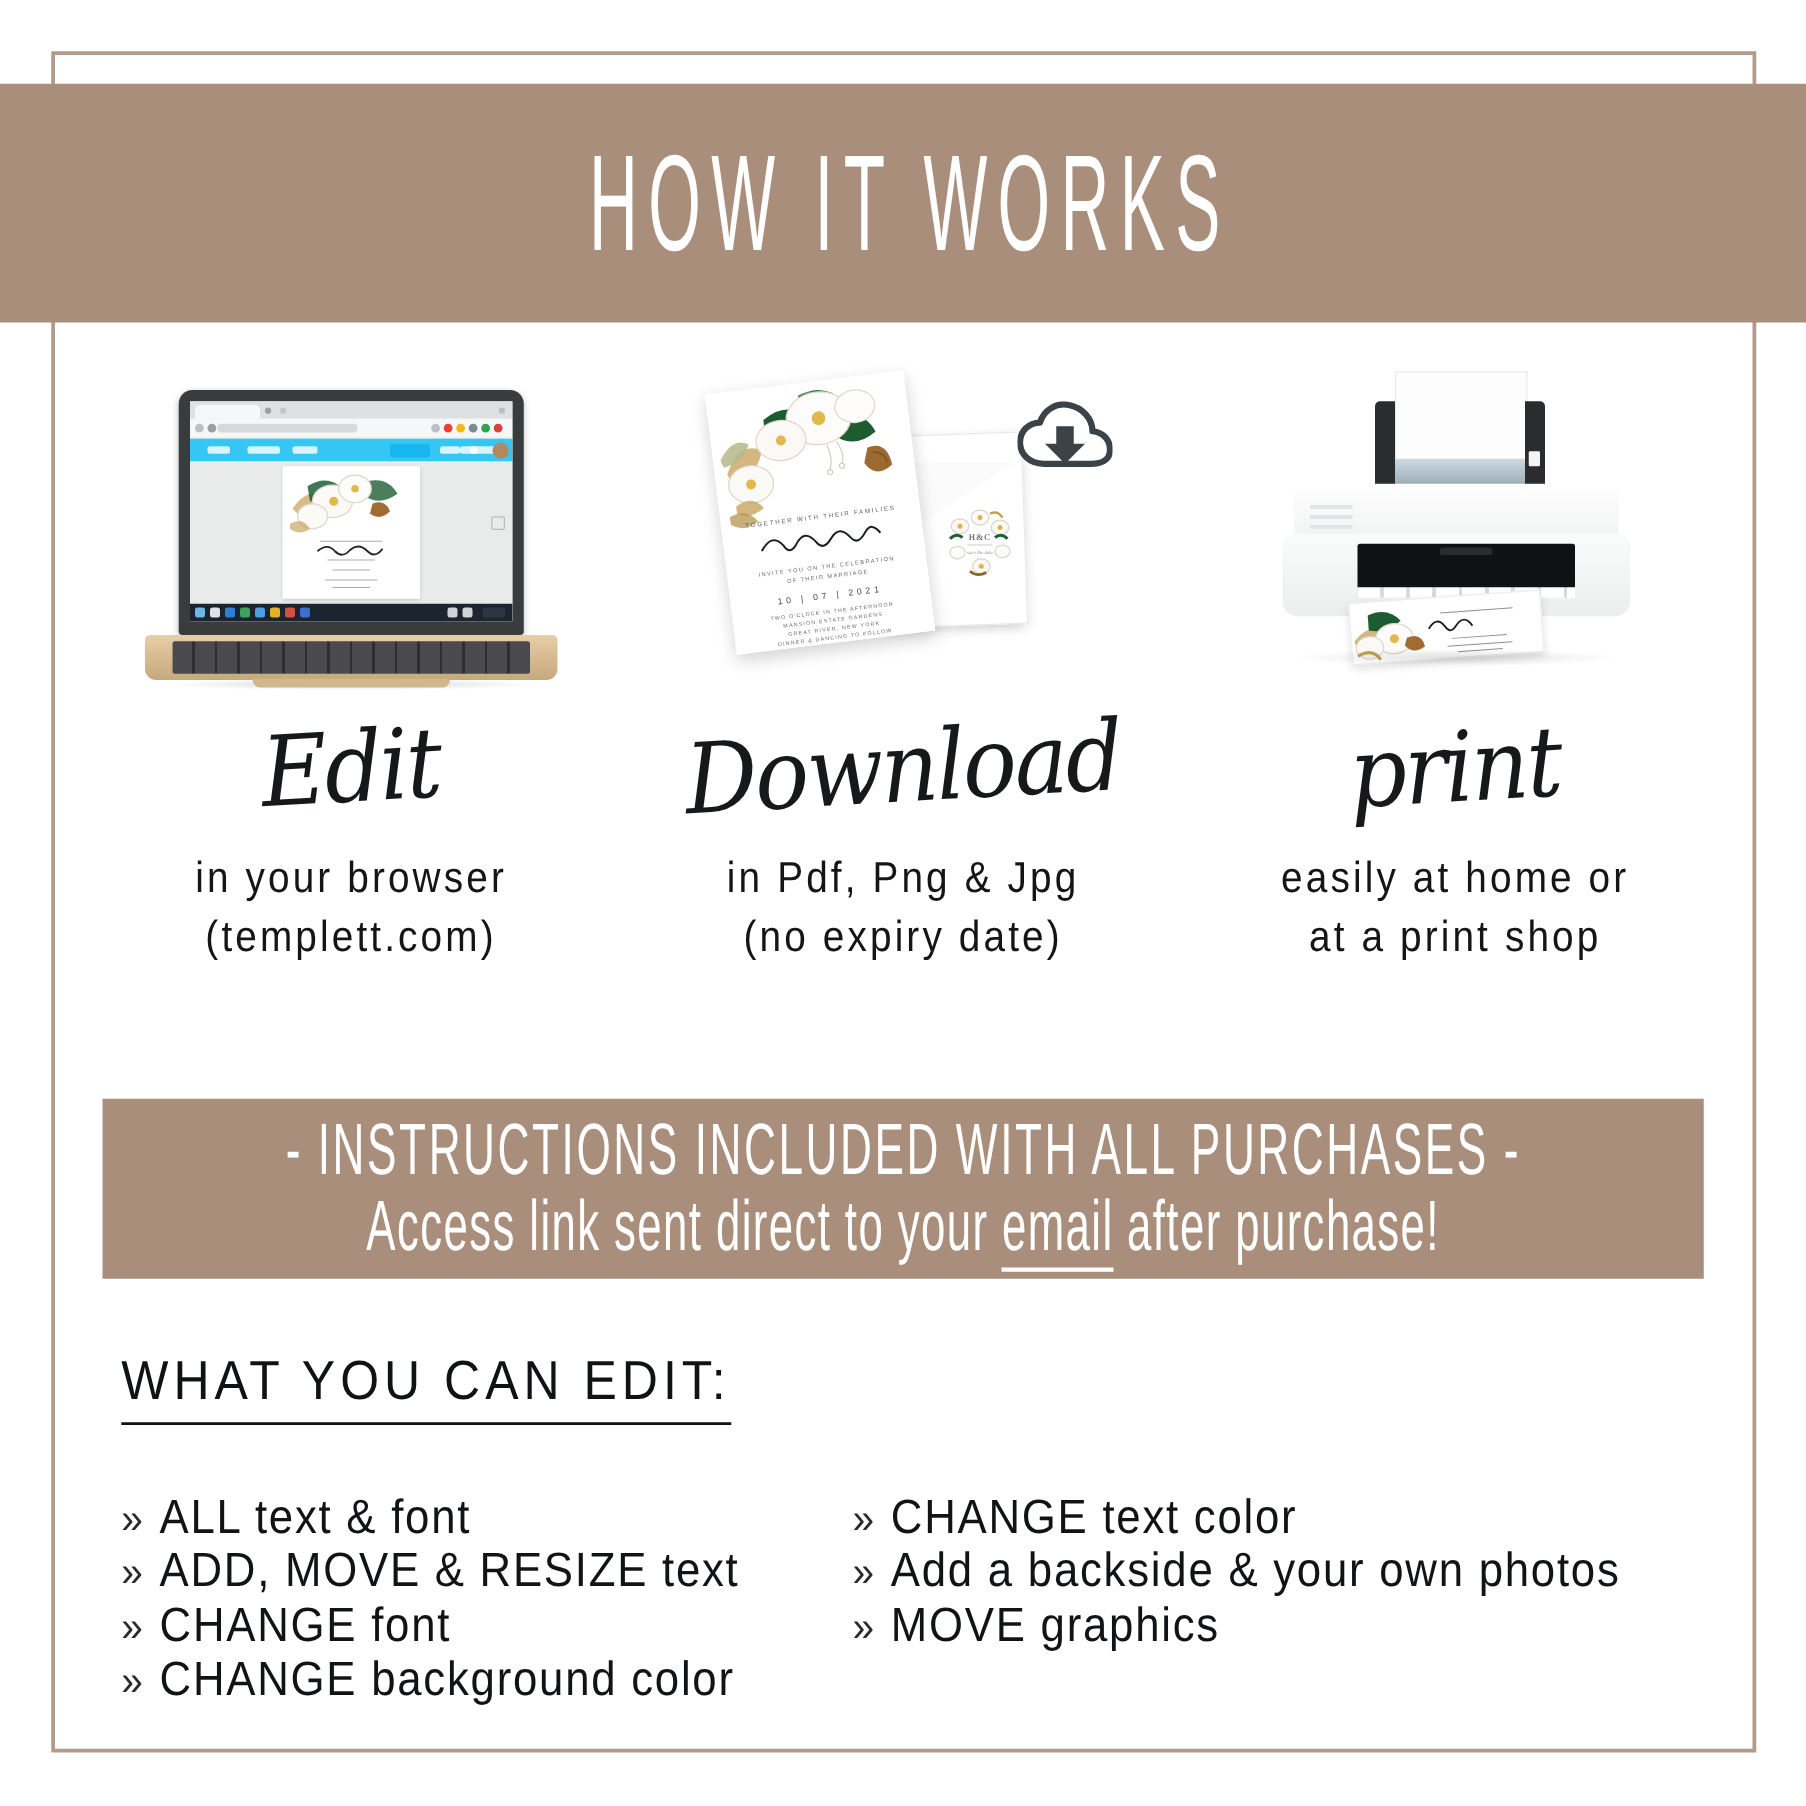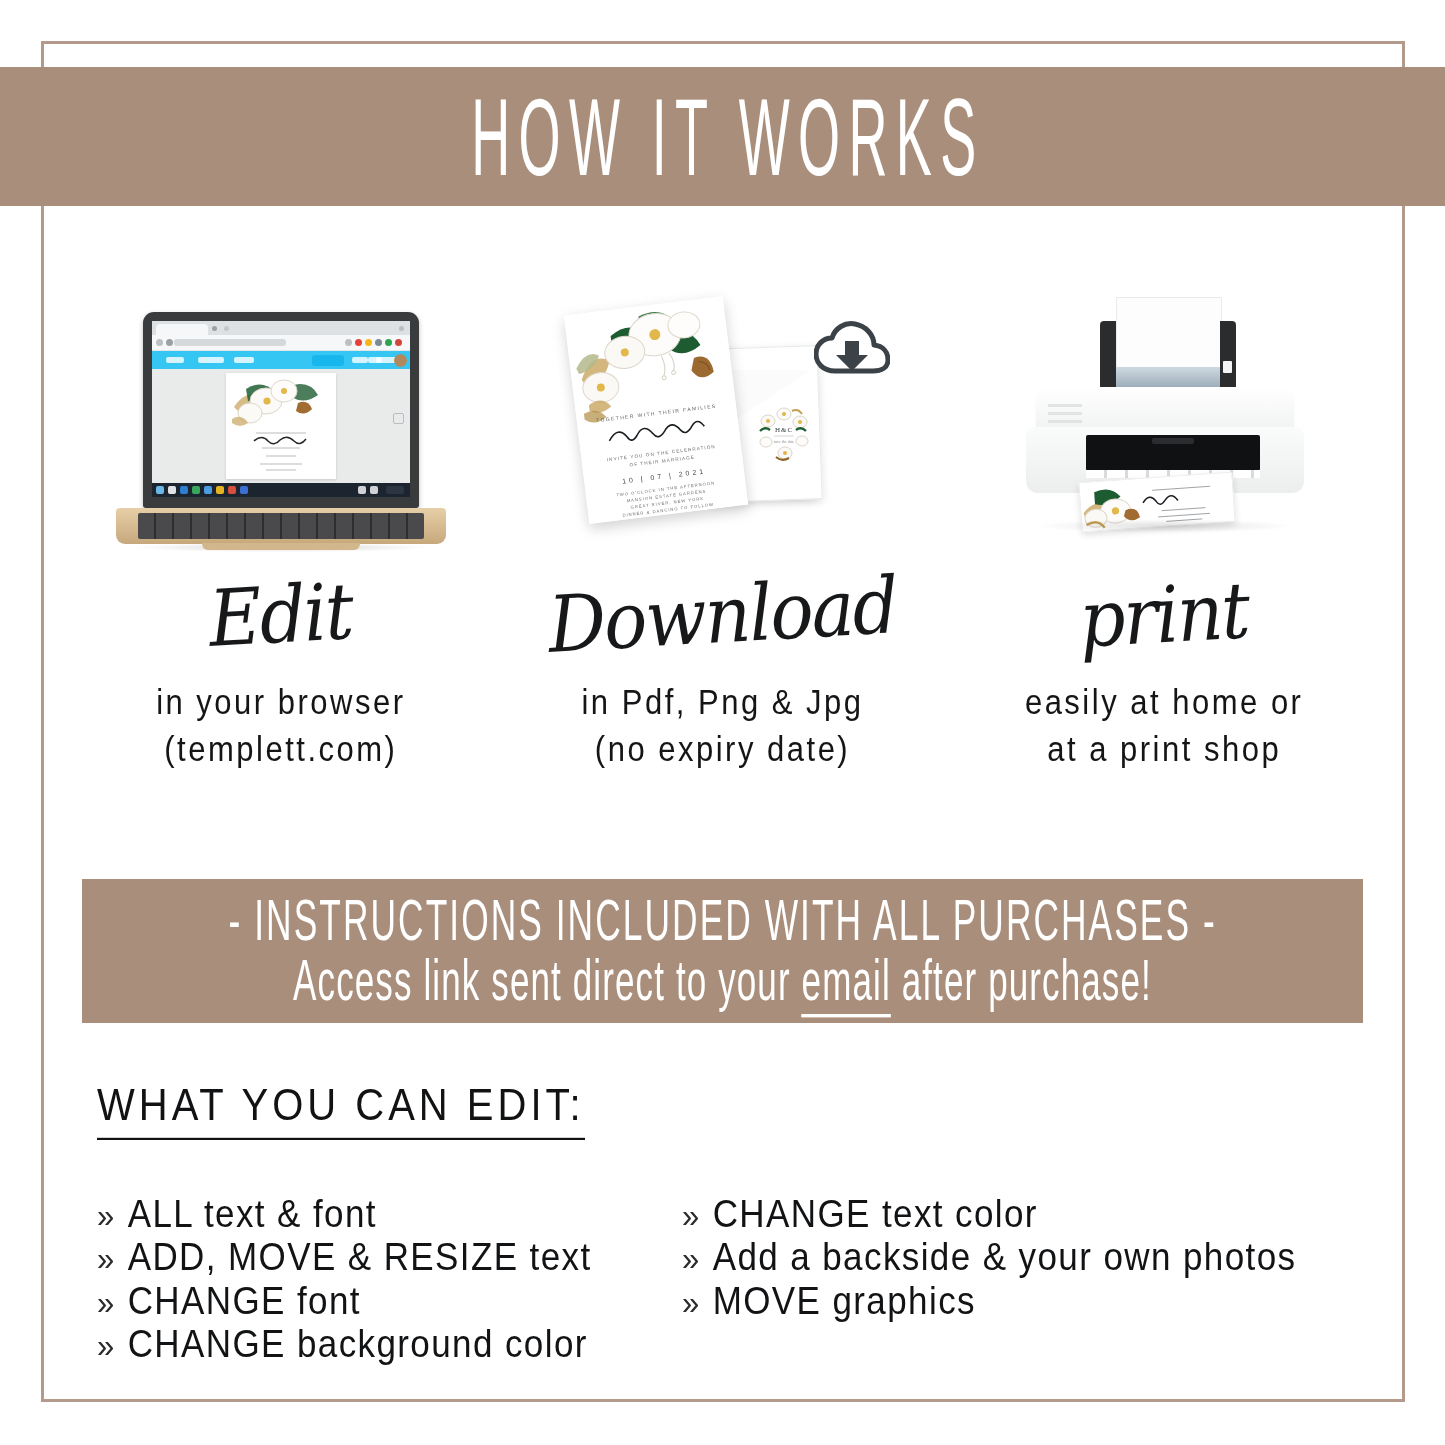--- a/index.html
+++ b/index.html
@@ -16,21 +16,21 @@
     left:41px;top:41px;
     width:1364px;height:1361px;
     border:3px solid #b39a8a;
     box-sizing:border-box;
     pointer-events:none;
   }
   
   #header-banner{
     position:absolute;
     left:0;top:67px;
-    width:1445px;height:139px;
+    width:1445px;height:191px;
     background:#a98e7c;
     display:flex;align-items:center;justify-content:center;
   }
   #page-title{
     color:#ffffff;
     font-family:"Liberation Sans", sans-serif;
     font-size:104px;
     font-weight:300;
     letter-spacing:16px;
     transform:scaleX(0.52) scaleY(1.05);

